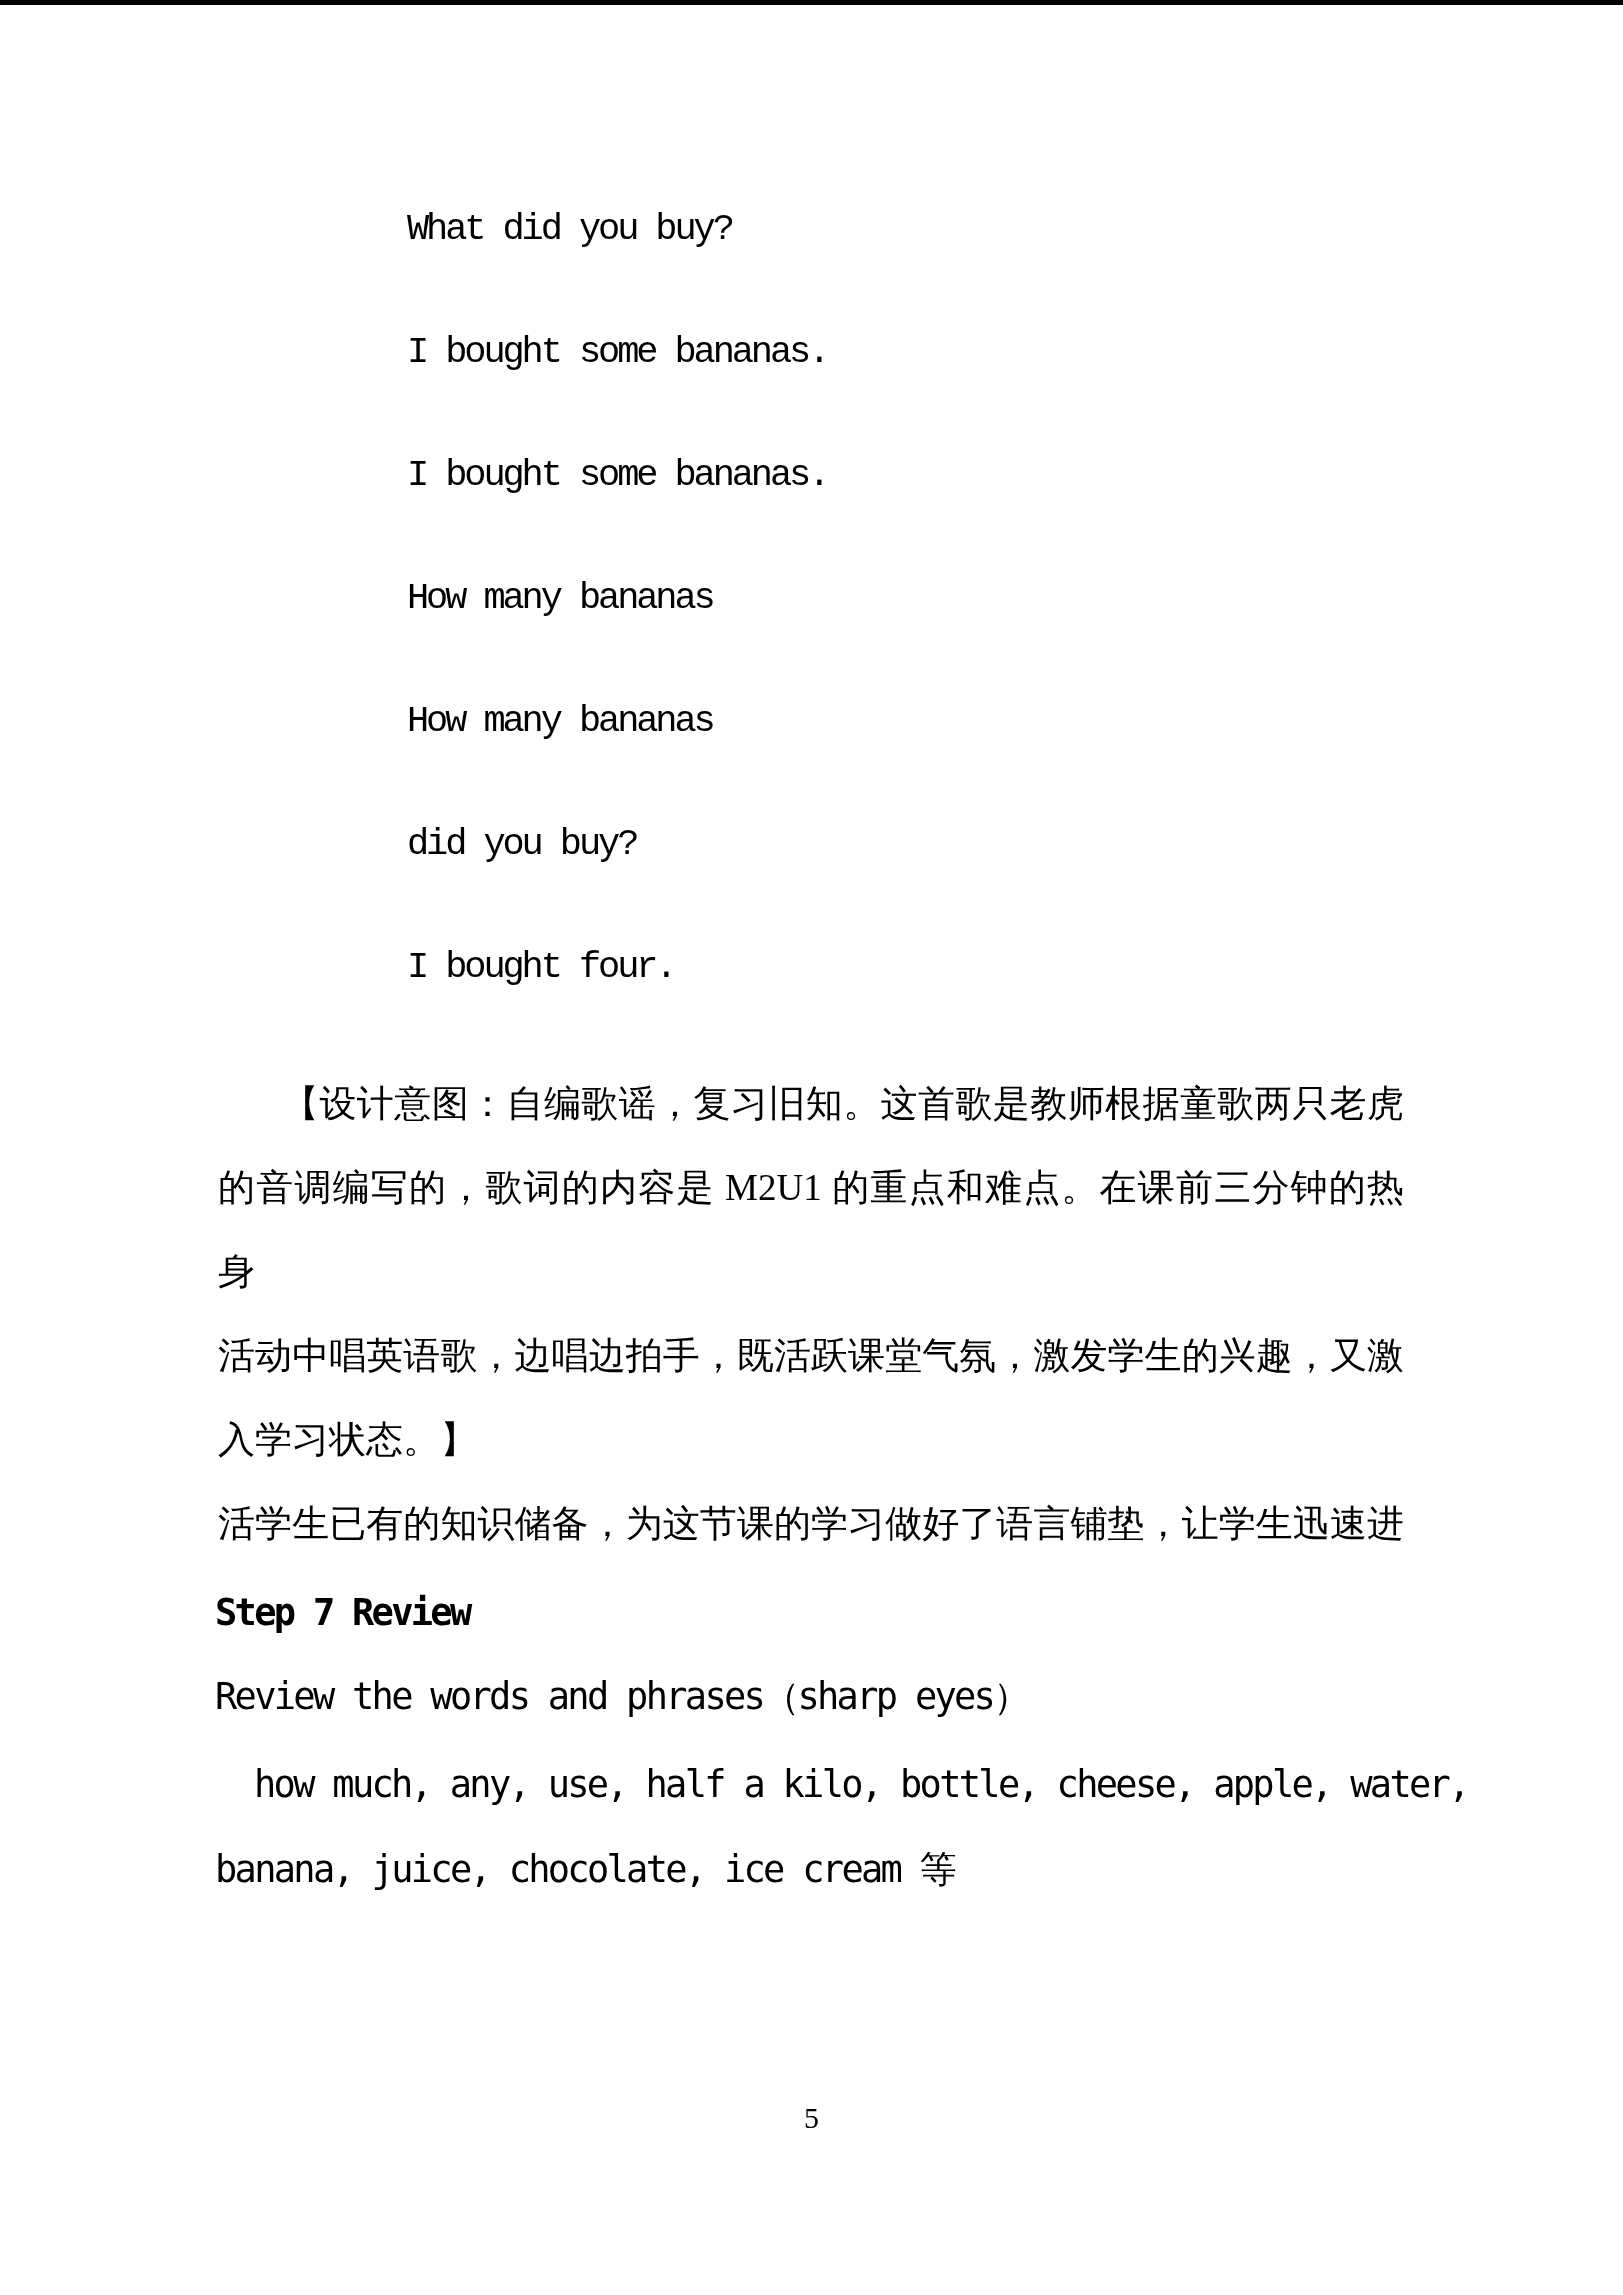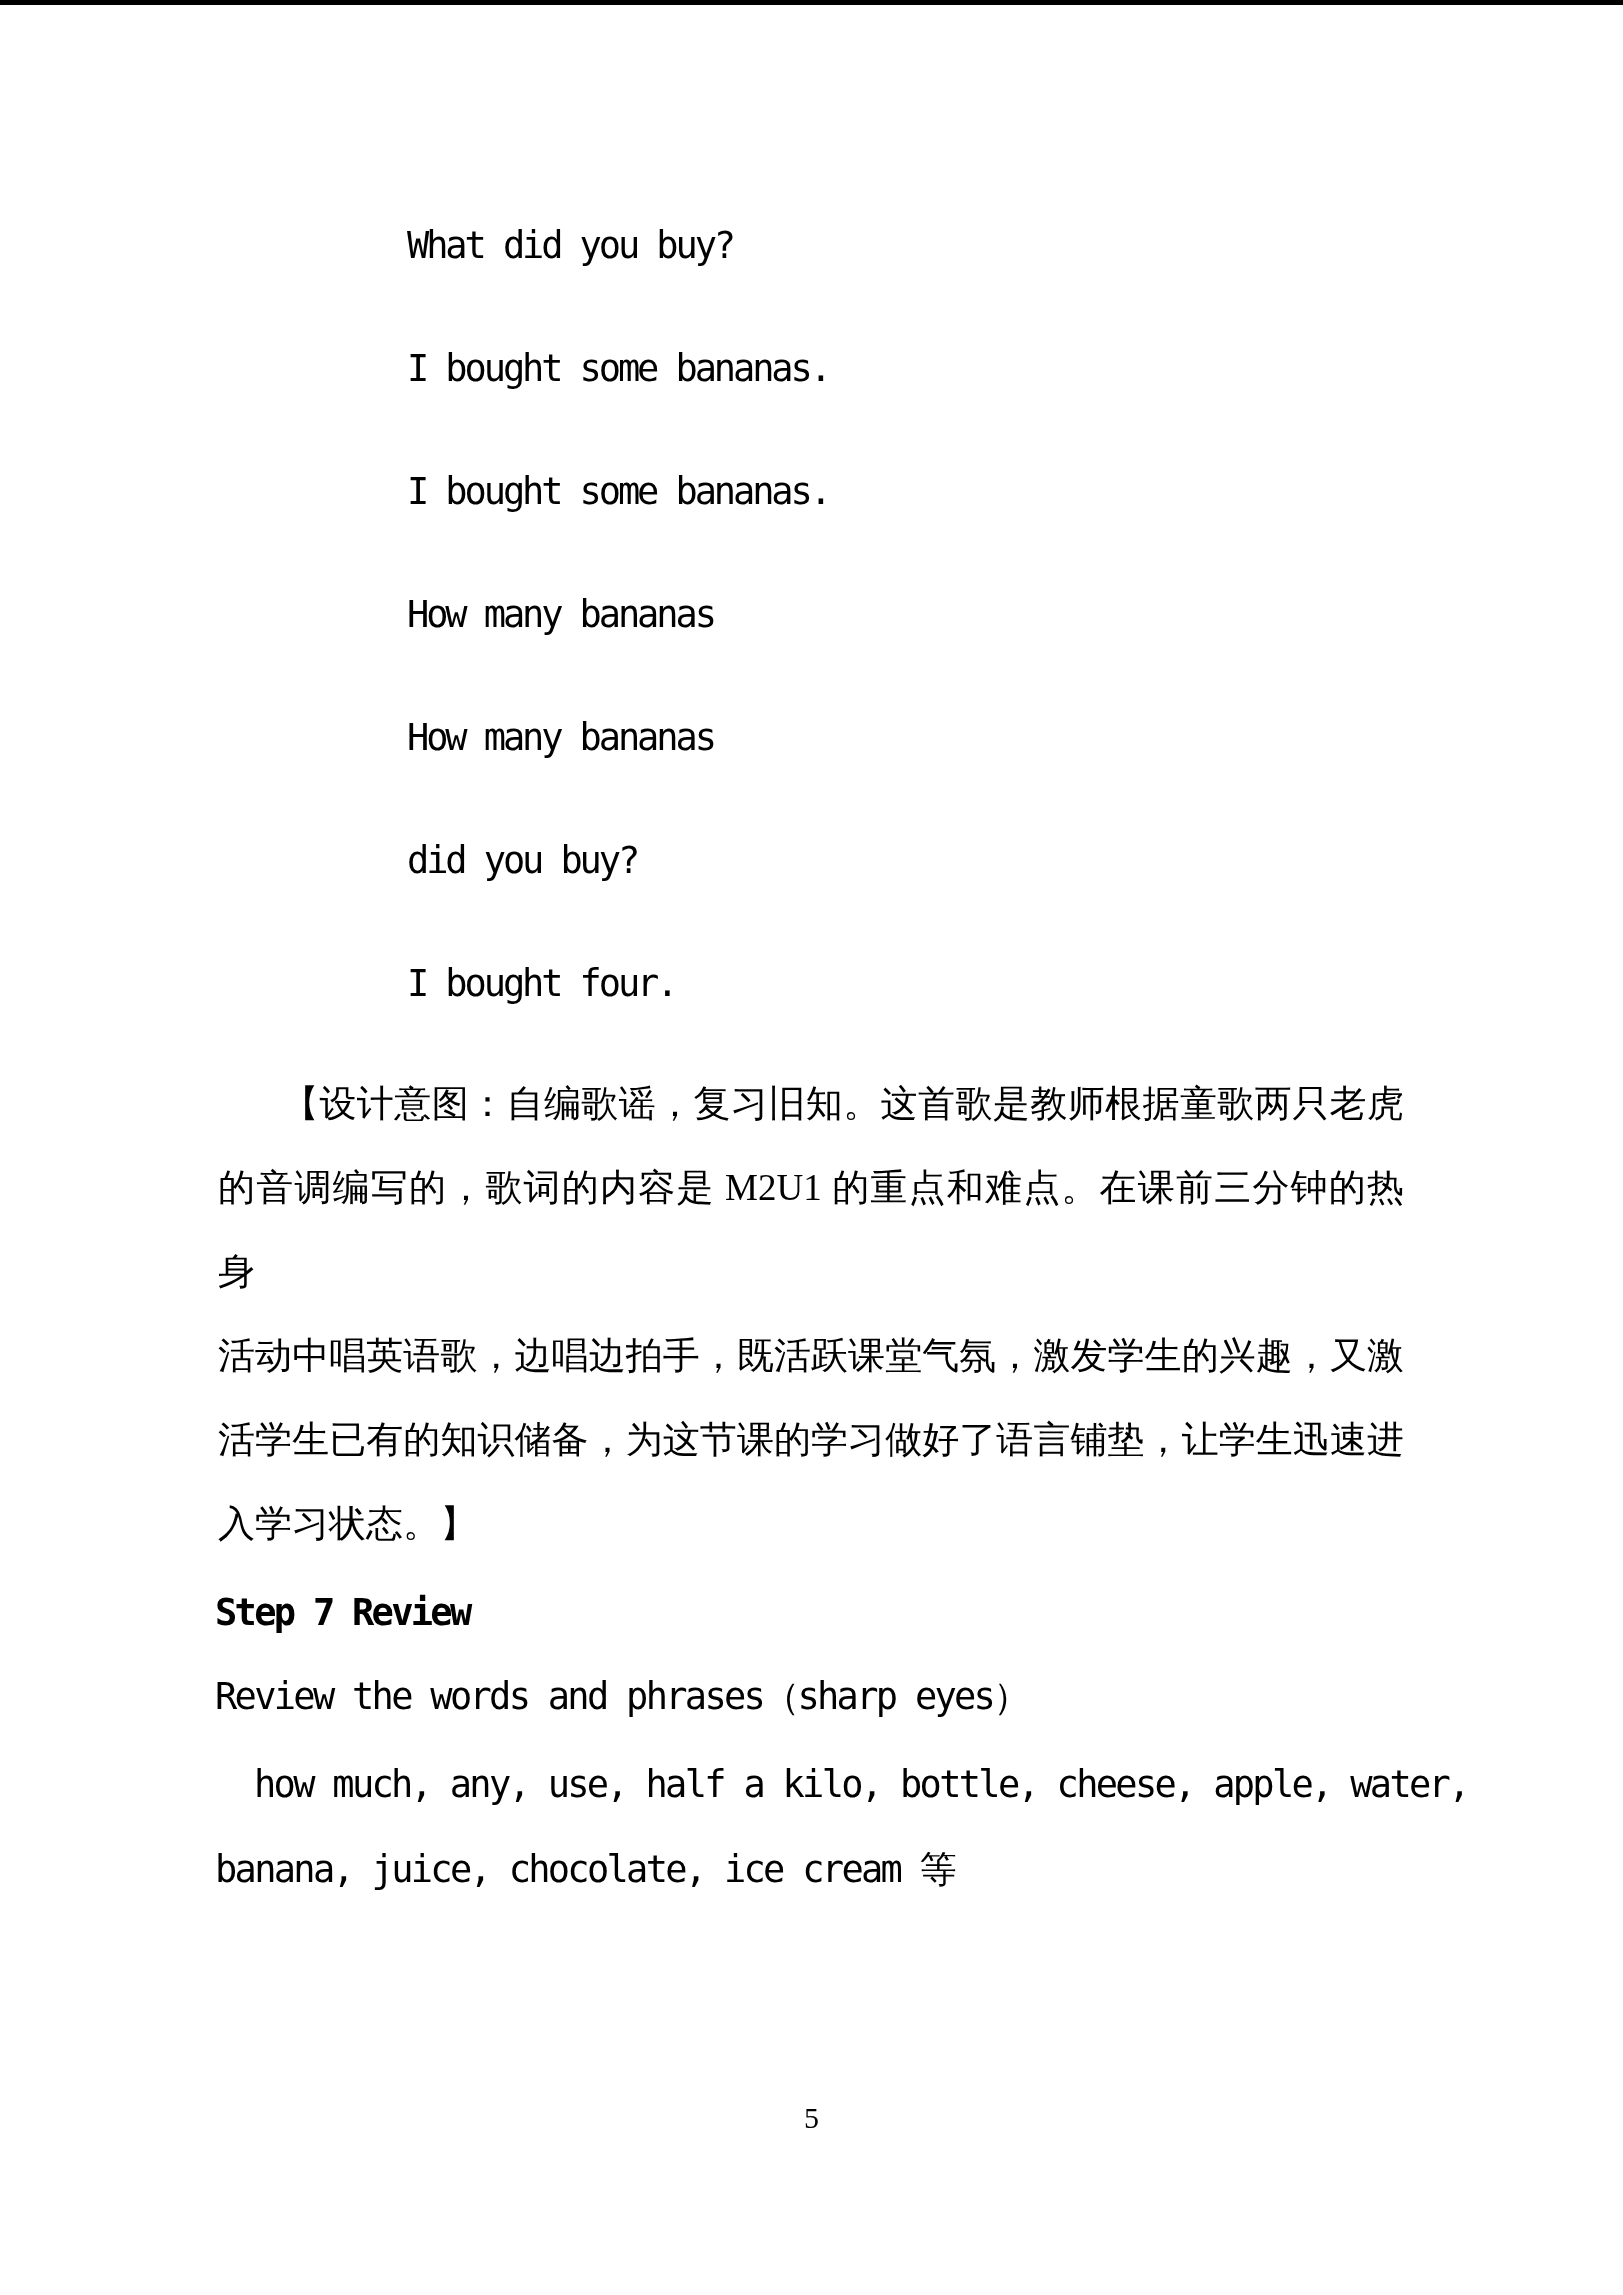--- a/index.html
+++ b/index.html
@@ -16,24 +16,25 @@
   .top-bar {
     position: absolute;
     top: 0; left: 0;
     width: 100%; height: 4.8px;
     background: #000000;
   }
   
   .song {
     position: absolute;
     left: 407px;
-    top: 184px;
+    top: 168px;
     font-size: 37px;
     letter-spacing: -3.1px;
     white-space: nowrap;
+    font-family: Liberation Mono, monospace;
   }
   .song-line {
     height: 123px;
     line-height: 123px;
   }
   
   .design-note {
     position: absolute;
     left: 218px;
     top: 1062px;
@@ -93,22 +94,22 @@
     <div class="song-line">How many bananas</div>
     <div class="song-line">How many bananas</div>
     <div class="song-line">did you buy?</div>
     <div class="song-line">I bought four.</div>
   </div>
 
   <div class="design-note">
     <div class="cjk-line first">【设计意图：自编歌谣，复习旧知。这首歌是教师根据童歌两只老虎</div>
     <div class="cjk-line">的音调编写的，歌词的内容是 M2U1 的重点和难点。在课前三分钟的热身</div>
     <div class="cjk-line">活动中唱英语歌，边唱边拍手，既活跃课堂气氛，激发学生的兴趣，又激</div>
+    <div class="cjk-line last">入学习状态。】</div>
     <div class="cjk-line">活学生已有的知识储备，为这节课的学习做好了语言铺垫，让学生迅速进</div>
-    <div class="cjk-line last">入学习状态。】</div>
   </div>
 
   <div class="abs-line step-heading">Step 7 Review</div>
   <div class="abs-line review-subline">Review the words and phrases（sharp eyes）</div>
   <div class="abs-line word-line-2">banana, juice, chocolate, ice cream 等</div>
   <div class="abs-line word-line-1">how much, any, use, half a kilo, bottle, cheese, apple, water,</div>
 
   <div class="page-number">5</div>
 
 </div>

